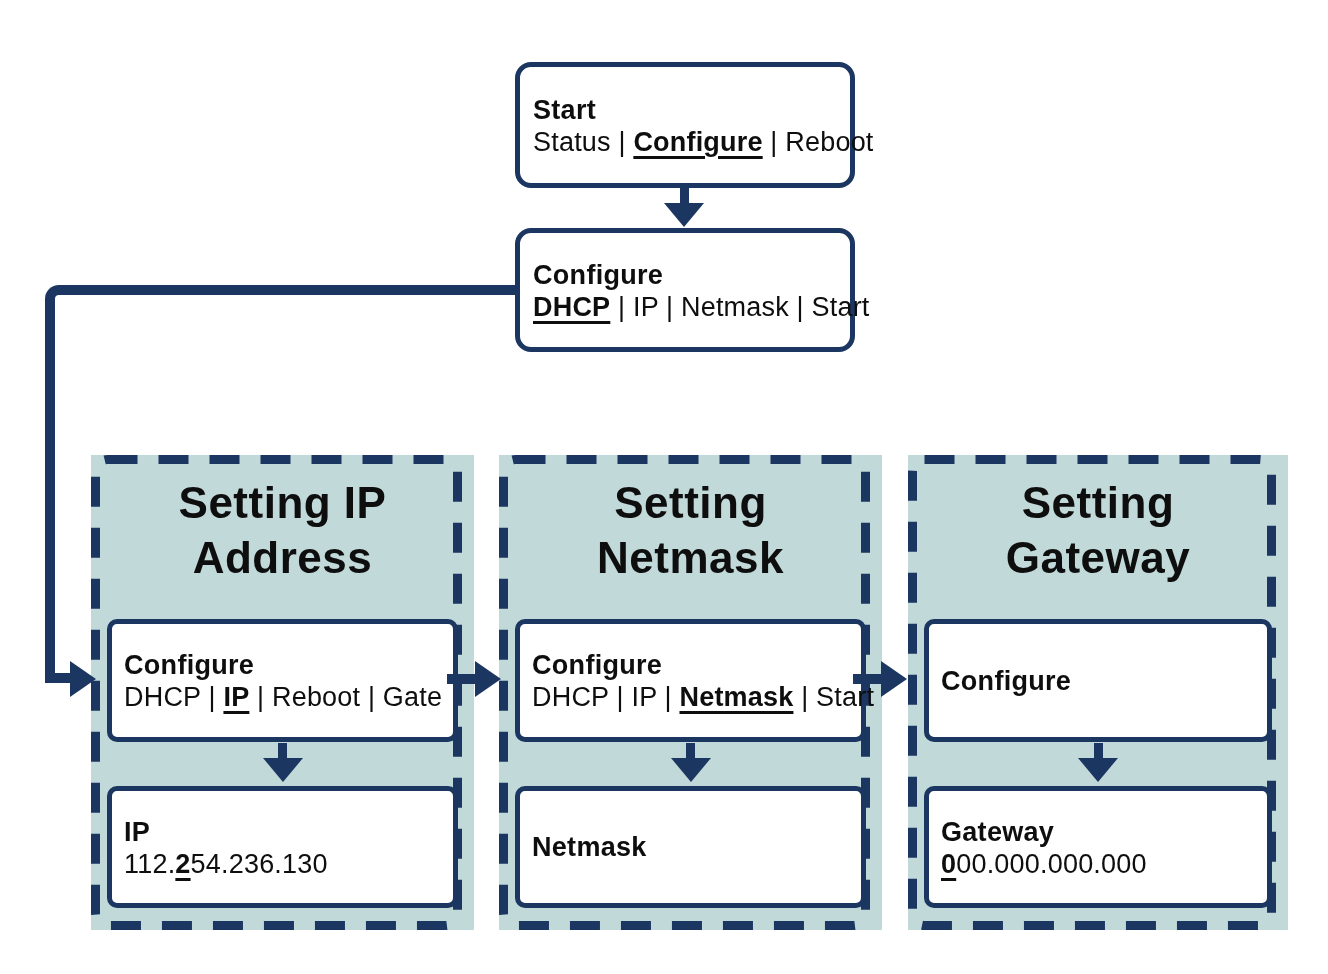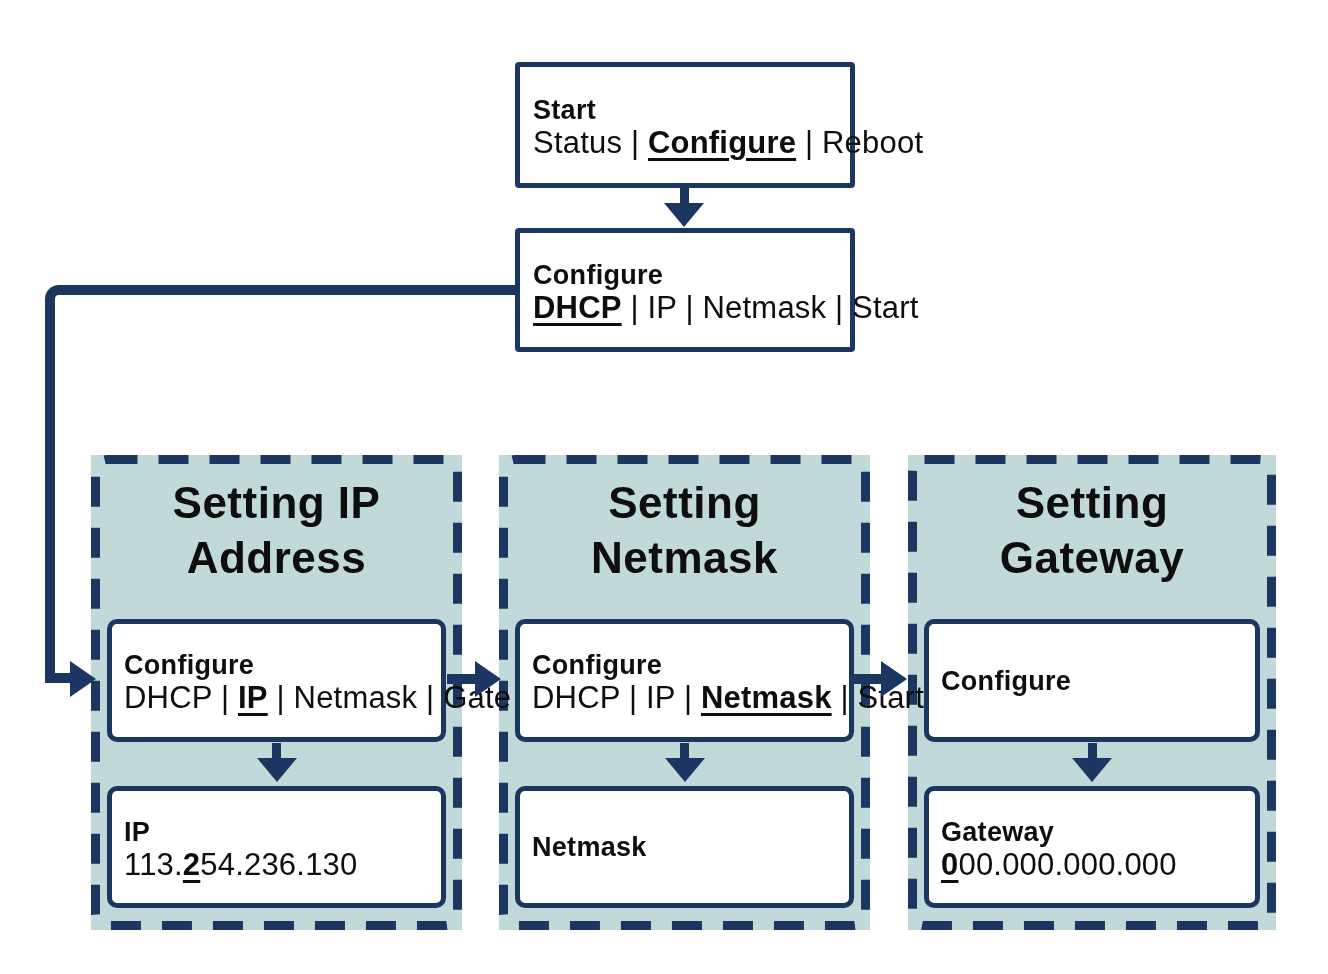--- a/index.html
+++ b/index.html
@@ -10,29 +10,29 @@
   }
   html,body{margin:0;padding:0;background:#fff;}
   .canvas{
     position:relative;width:1328px;height:974px;background:var(--white,#fff);
     font-family:"Liberation Sans", sans-serif;color:var(--ink,#0E0E0E);overflow:hidden;
   }
 
   
   .solidbox{
     position:absolute;width:340px;box-sizing:border-box;
-    background:var(--white,#fff);border:5px solid var(--navy,#1B3660);border-radius:4px;
+    background:var(--white,#fff);border:5px solid var(--navy,#1B3660);border-radius:16px;
     display:flex;flex-direction:column;justify-content:center;padding-left:13px;z-index:3;
   }
   .bt{font-size:27px;font-weight:700;line-height:34px;letter-spacing:.3px;}
-  .bm{font-size:31px;line-height:31px;white-space:nowrap;letter-spacing:.2px;}
+  .bm{font-size:27px;line-height:31px;white-space:nowrap;letter-spacing:.2px;}
   .sel{font-weight:700;text-decoration:underline;text-decoration-thickness:3px;text-underline-offset:5px;}
 
   
-  .panel{position:absolute;top:455px;height:475px;background:var(--teal,#C2D9DA);}
+  .panel{position:absolute;top:455px;height:475px;background:var(--teal,#C2D9DA);padding-left:12px;}
   .dash{position:absolute;left:0;top:0;pointer-events:none;}
   .dash rect{fill:none;stroke:var(--navy,#1B3660);stroke-width:9;stroke-dasharray:30 21;}
   .panel-title{
     position:absolute;top:20px;left:0;right:0;text-align:center;
     font-size:44px;font-weight:700;line-height:55px;letter-spacing:.5px;
   }
   .inner-box{
     position:absolute;left:16px;right:16px;box-sizing:border-box;
     background:var(--white,#fff);border:5px solid var(--navy,#1B3660);border-radius:10px;
     display:flex;flex-direction:column;justify-content:center;padding-left:12px;z-index:2;
@@ -85,29 +85,29 @@
   <section class="panel" style="left:91px;width:371px;">
     <svg class="dash" width="371" height="475">
         <rect x="4.5" y="4.5" width="362" height="466" rx="12"></rect>
       </svg>
     <div class="panel-title">
       <div>Setting IP</div>
       <div>Address</div>
     </div>
     <div class="inner-box cfg">
       <div class="bt">Configure</div>
-      <div class="bm"><span>DHCP | </span><span class="sel">IP</span><span> | Netmask | Gate</span></div>
+      <div class="bm"><span>DHCP | </span><span class="sel">IP</span><span> | Reboot | Gate</span></div>
     </div>
     <div class="darrow">
       <div class="shaft"></div>
       <div class="head"></div>
     </div>
     <div class="inner-box val">
       <div class="bt">IP</div>
-      <div class="bm"><span>113.</span><span class="sel">2</span><span>54.236.130</span></div>
+      <div class="bm"><span>112.</span><span class="sel">2</span><span>54.236.130</span></div>
     </div>
   </section>
 
   <div class="rarrow" style="left:447px;top:661px;">
     <div class="shaft"></div>
     <div class="head"></div>
   </div>
 
   <section class="panel" style="left:499px;width:371px;">
     <svg class="dash" width="371" height="475">

